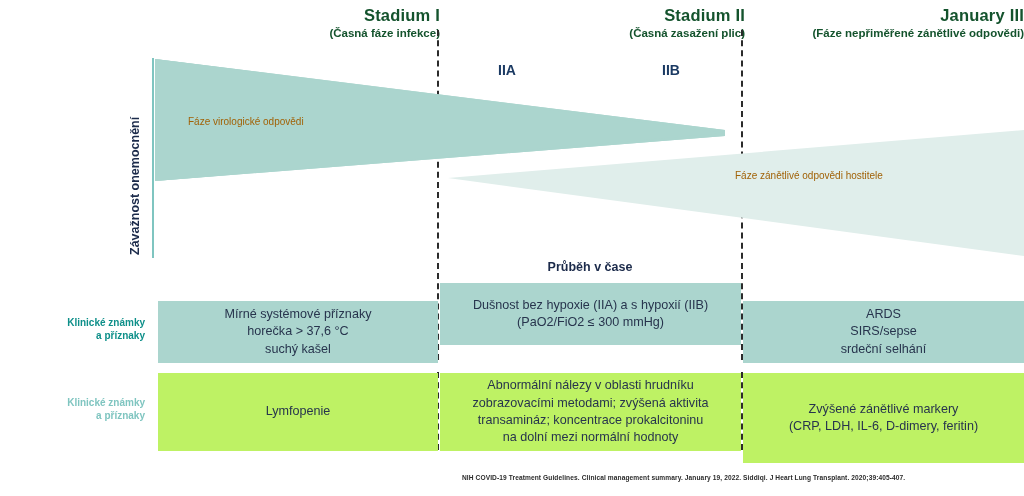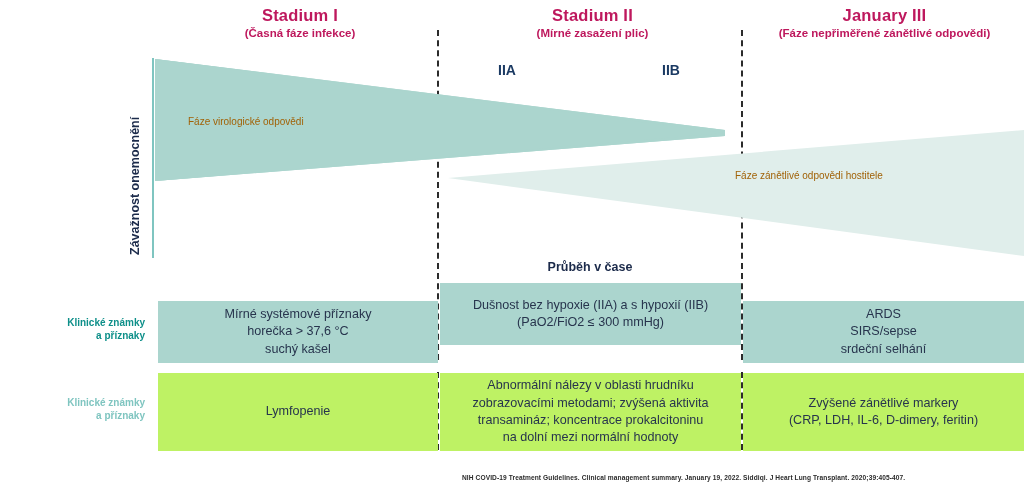--- a/index.html
+++ b/index.html
@@ -9,22 +9,22 @@
     font-family:"Liberation Sans", sans-serif;
     overflow:hidden;
     position:relative;
     color:#1f2b45;
   }
   .stage{position:absolute;left:0;top:0;width:1024px;height:496px;}
 
   
   .col-head{
     position:absolute;
-    text-align:center;
-    color:#be185d;
+    text-align:right;
+    color:#14532d;
     line-height:1.18;
   }
   .col-head .title{
     font-size:16.5px;
     font-weight:bold;
     letter-spacing:.2px;
     display:block;
   }
   .col-head .sub{
     font-size:11.5px;
@@ -130,21 +130,21 @@
 
 <div class="stage">
 
   <div class="col-head" style="left:160px;top:6px;width:280px;">
     <span class="title">Stadium I</span>
     <span class="sub">(Časná fáze infekce)</span>
   </div>
 
   <div class="col-head" style="left:440px;top:6px;width:305px;">
     <span class="title">Stadium II</span>
-    <span class="sub">(Mírné zasažení plic)</span>
+    <span class="sub">(Časná zasažení plic)</span>
   </div>
 
   <div class="col-head" style="left:745px;top:6px;width:279px;">
     <span class="title">January III</span>
     <span class="sub">(Fáze nepřiměřené zánětlivé odpovědi)</span>
   </div>
 
   <div class="substage" style="left:477px;top:62px;">IIA</div>
   <div class="substage" style="left:641px;top:62px;">IIB</div>
 
@@ -191,18 +191,18 @@
   <div class="row-label light" style="left:0px;top:396px;width:145px;">
     <div>Klinické známky</div>
     <div>a příznaky</div>
   </div>
 
   <div class="cell row2" style="left:158px;top:373px;width:280px;height:78px;white-space:pre-line;">Lymfopenie</div>
   <div class="cell row2" style="left:440px;top:373px;width:301px;height:78px;white-space:pre-line;">Abnormální nálezy v oblasti hrudníku
 zobrazovacími metodami; zvýšená aktivita
 transamináz; koncentrace prokalcitoninu
 na dolní mezi normální hodnoty</div>
-  <div class="cell row2" style="left:743px;top:373px;width:281px;height:78px;white-space:pre-line;">Zvýšené zánětlivé markery
+  <div class="cell row2" style="left:743px;top:373px;width:281px;height:90px;white-space:pre-line;">Zvýšené zánětlivé markery
 (CRP, LDH, IL-6, D-dimery, feritin)</div>
 
   <div class="footer" style="left:462px;top:474px;">NIH COVID-19 Treatment Guidelines. Clinical management summary. January 19, 2022. Siddiqi. J Heart Lung Transplant. 2020;39:405-407.</div>
 
 </div>
 
 </body></html>

